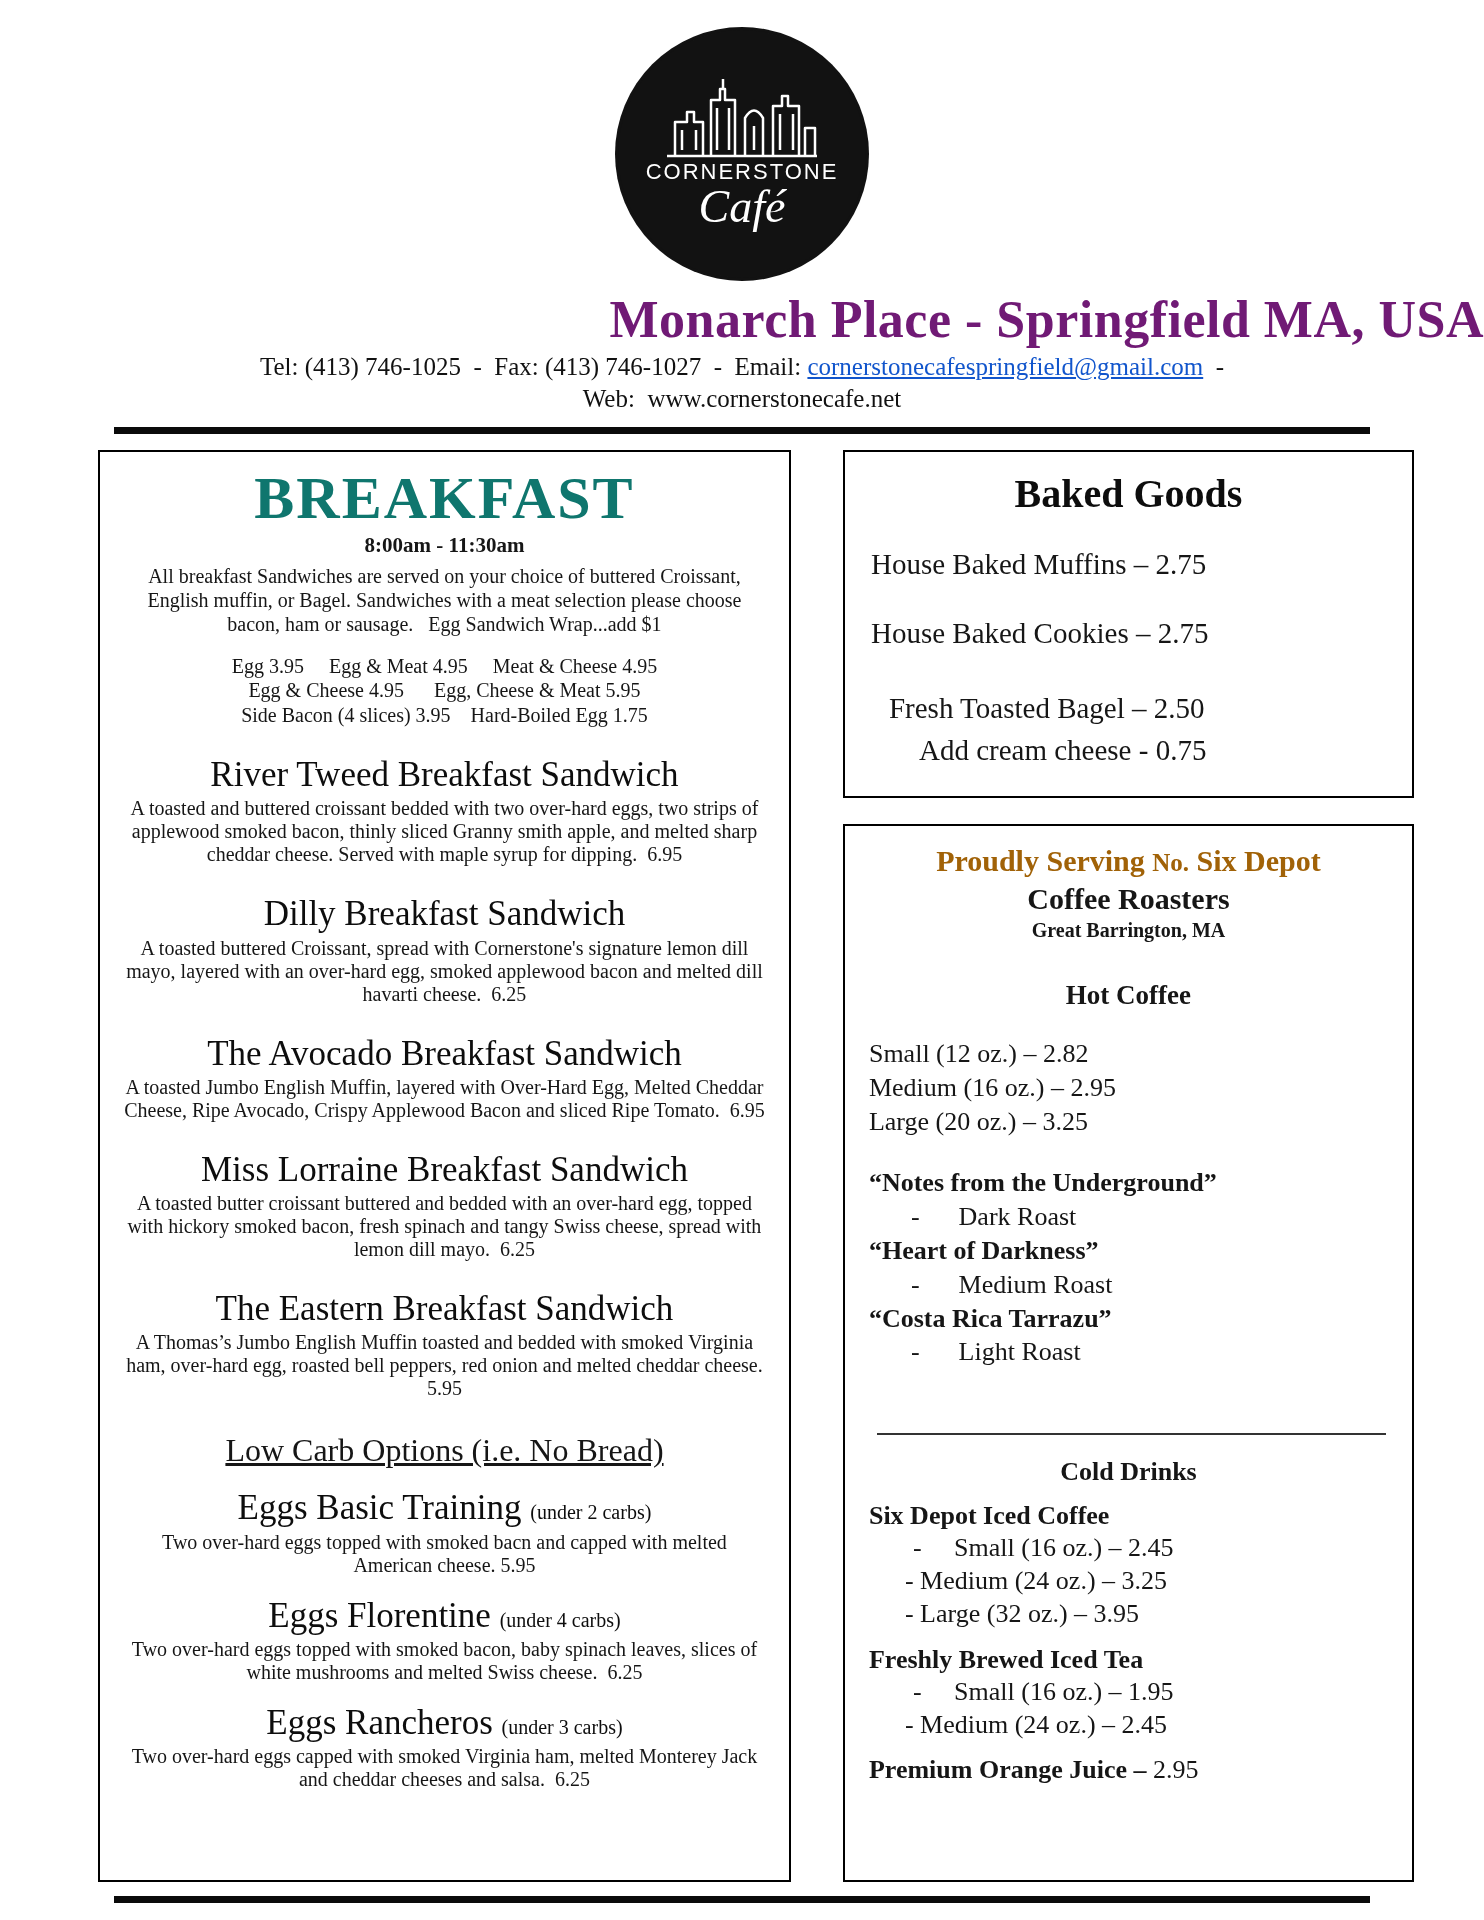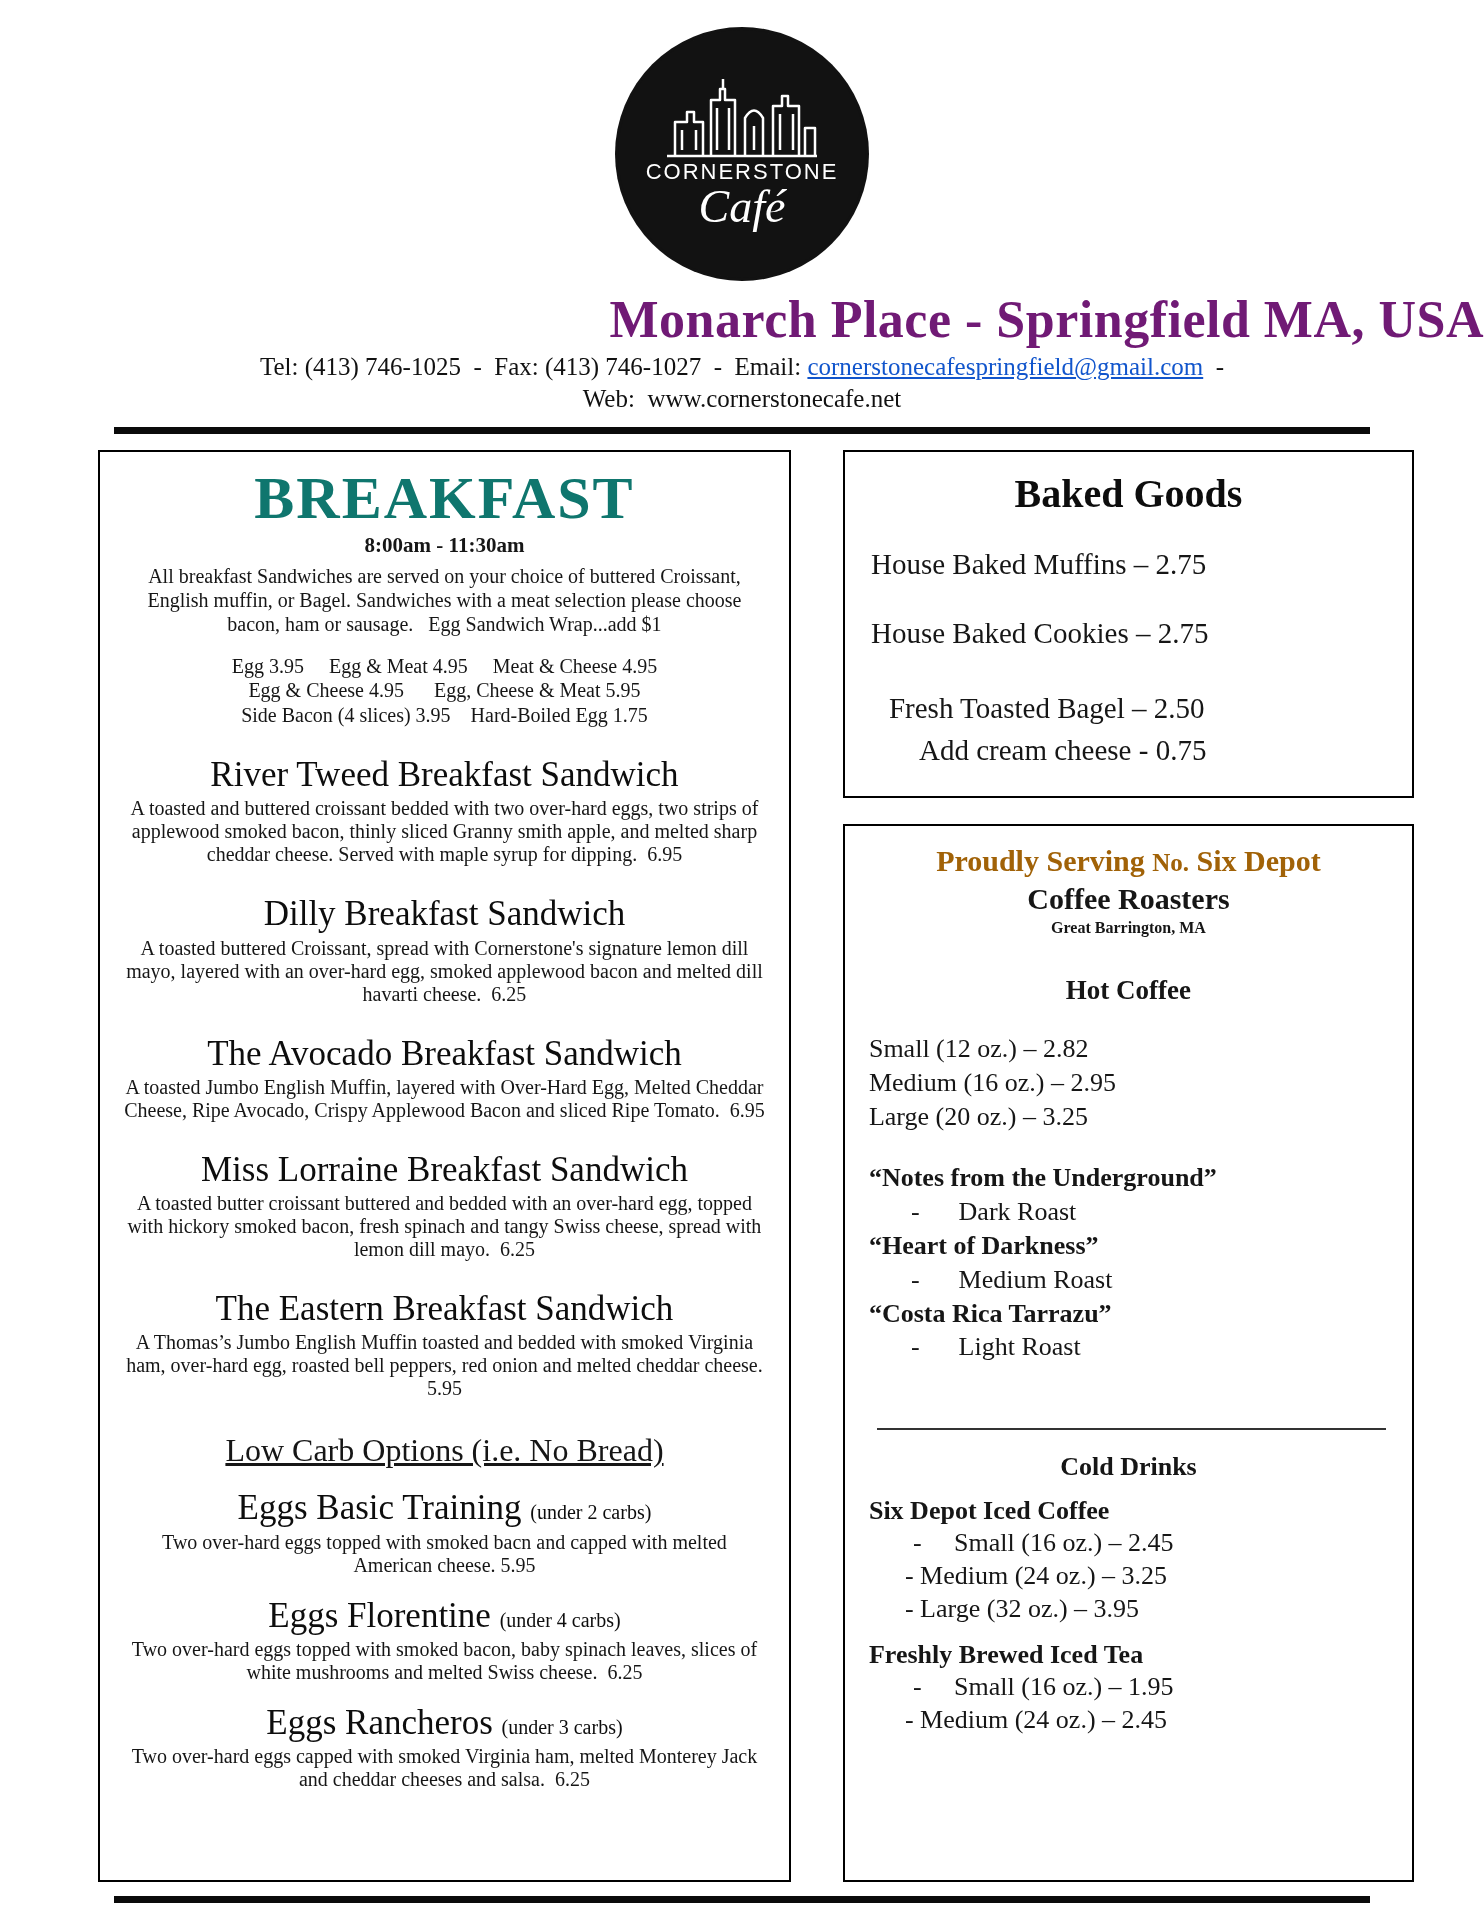--- a/index.html
+++ b/index.html
@@ -67,21 +67,21 @@
   .baked-item { font-size: 29px; line-height: 1.2; white-space: pre-wrap; }
   .baked-item.m1 { margin-top: 30px; }
   .baked-item.m2 { margin-top: 34px; }
   .baked-item.indent-1 { margin-top: 40px; padding-left: 18px; }
   .baked-item.indent-2 { margin-top: 8px; padding-left: 48px; }
 
   .coffee-panel { height: 1058px; padding: 16px 24px; }
   .coffee-title { text-align: center; font-size: 30px; font-weight: bold; line-height: 1.25; color: #a16207; }
   .coffee-title .small-no { font-size: 25px; }
   .coffee-title2 { text-align: center; font-size: 30px; font-weight: bold; line-height: 1.25; }
-  .coffee-sub { text-align: center; font-size: 16px; font-weight: bold; margin-top: 2px; }
+  .coffee-sub { text-align: center; font-size: 20px; font-weight: bold; margin-top: 2px; }
   .hot-heading { text-align: center; font-size: 27px; font-weight: bold; margin-top: 38px; }
   .sizes { margin-top: 26px; }
   .size-line { font-size: 26px; line-height: 1.3; white-space: pre-wrap; }
   .roasts { margin-top: 28px; }
   .roast-name { font-size: 26px; font-weight: bold; line-height: 1.3; }
   .roast-line { font-size: 26px; line-height: 1.3; padding-left: 42px; white-space: pre-wrap; }
   .divider { height: 2px; background: #333; margin: 64px 2px 0 8px; }
   .cold-heading { text-align: center; font-size: 26px; font-weight: bold; margin-top: 22px; }
   .drink-name { font-size: 26px; font-weight: bold; line-height: 1.28; margin-top: 12px; }
   .dash-line { font-size: 26px; line-height: 1.26; white-space: pre-wrap; }
@@ -227,19 +227,20 @@
 
         <div class="drink-name">Six Depot Iced Coffee</div>
         <div class="dash-line d1">-     Small (16 oz.) – 2.45</div>
         <div class="dash-line d2">- Medium (24 oz.) – 3.25</div>
         <div class="dash-line d2">- Large (32 oz.) – 3.95</div>
 
         <div class="drink-name">Freshly Brewed Iced Tea</div>
         <div class="dash-line d1">-     Small (16 oz.) – 1.95</div>
         <div class="dash-line d2">- Medium (24 oz.) – 2.45</div>
 
+        <div class="priced-line"><span class="bold">Premium Orange Juice – </span><span>2.95</span></div>
       </section>
 
     </div>
   </div>
 
   <div class="rule rule-bottom"></div>
 </div>
 
 </body></html>

